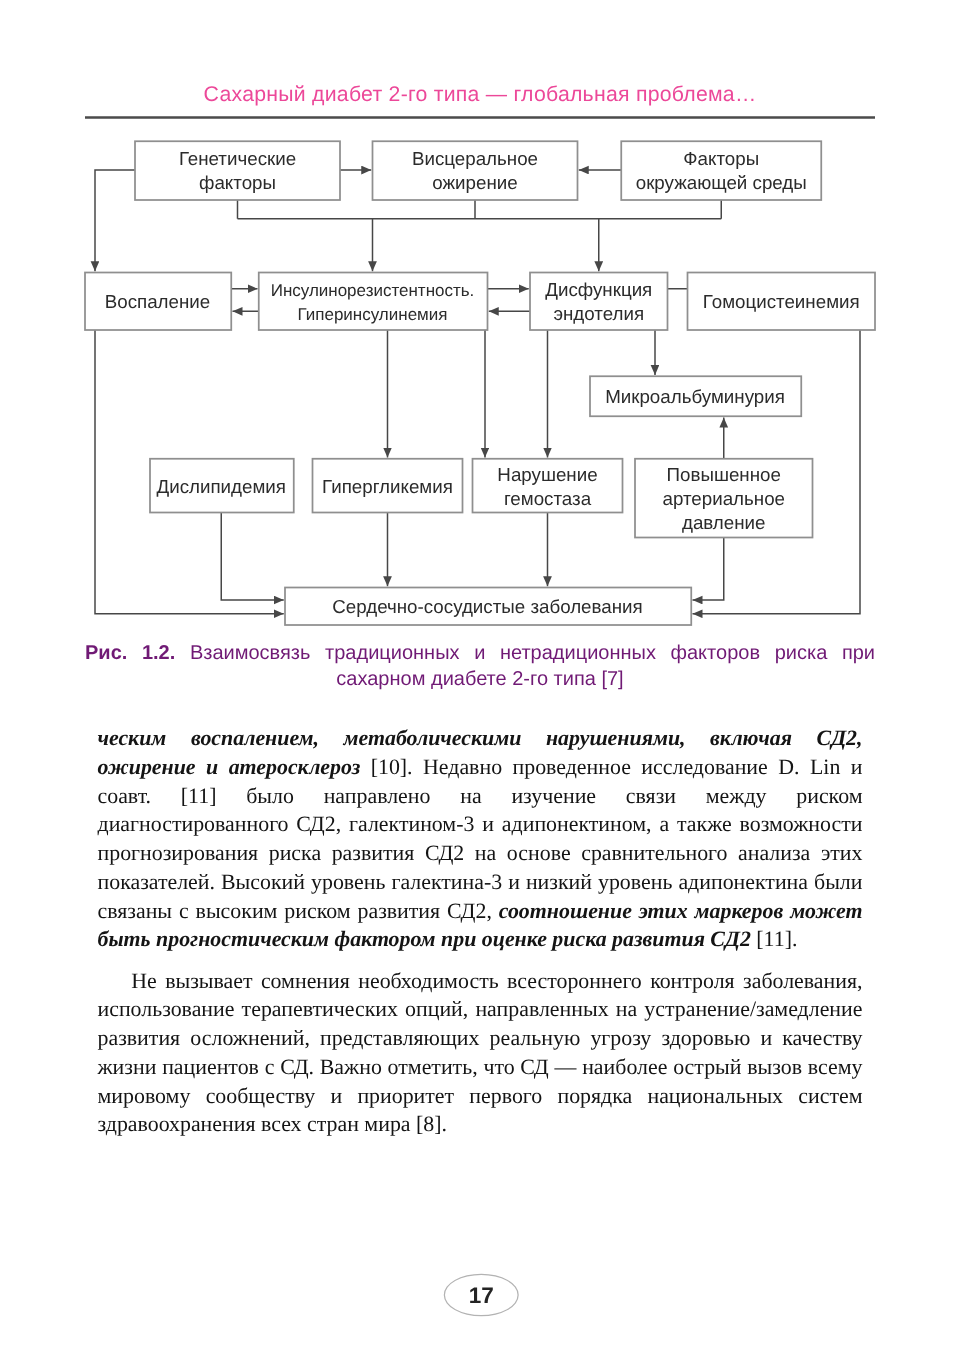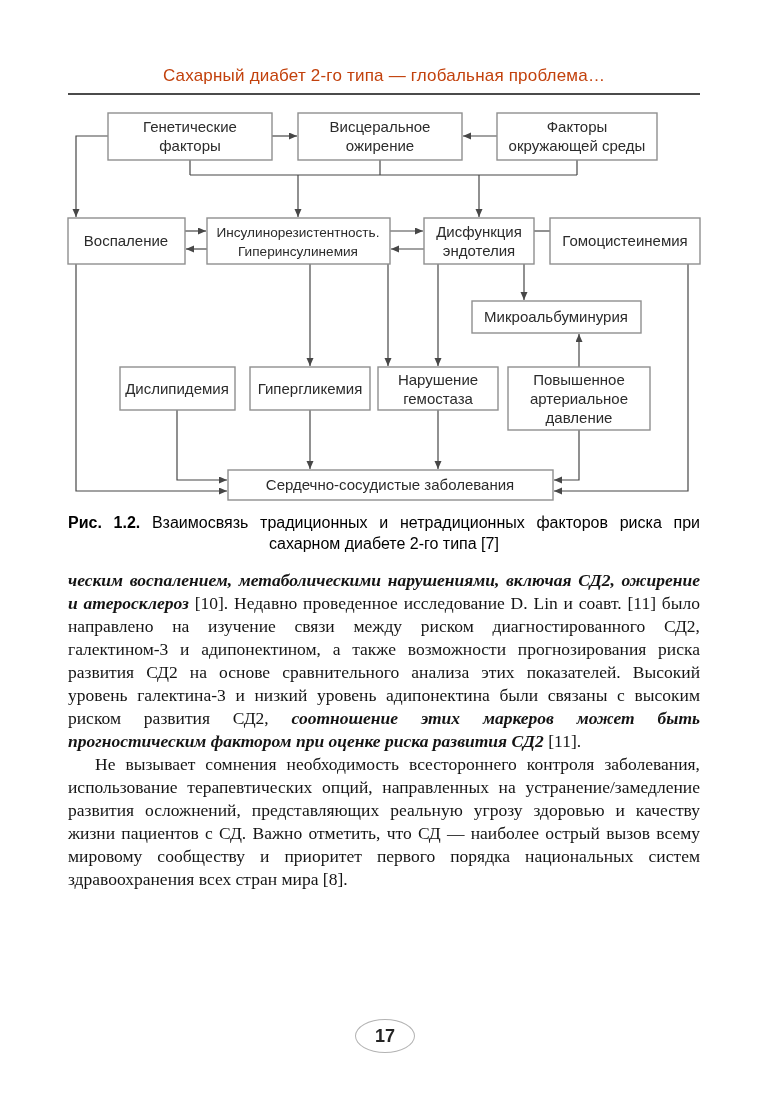--- a/index.html
+++ b/index.html
@@ -1,32 +1,32 @@
 <!DOCTYPE html>
 <html lang="ru"><head>
 <meta charset="utf-8">
 <style>
   html,body{margin:0;padding:0;background:#ffffff;}
   .page{position:relative;width:768px;height:1095px;background:#ffffff;overflow:hidden;
         font-family:"Liberation Sans", sans-serif;}
   .running-head{position:absolute;left:68px;top:66px;width:632px;text-align:center;
-        font-size:17px;letter-spacing:.2px;color:#c2410c;}
+        font-size:17px;letter-spacing:.2px;color:#ec4899;}
   .head-rule{position:absolute;left:68px;top:93px;width:632px;height:2px;background:#4b4b4b;}
   .figure{position:absolute;left:60px;top:105px;}
   .figure .box{fill:#ffffff;stroke:#8f8f8f;stroke-width:1.4;}
   .figure .node-label{fill:#2b2b2b;font-family:"Liberation Sans",sans-serif;font-size:15px;text-anchor:middle;}
   .figure .small{font-size:13.6px;}
   .figure .conn{fill:none;stroke:#474747;stroke-width:1.2;}
   .figure .ah{fill:#474747;}
   .caption{position:absolute;left:68px;top:512px;width:632px;
-        font-size:16px;line-height:21px;color:#000000;text-align:justify;text-align-last:center;}
+        font-size:16px;line-height:21px;color:#701a75;text-align:justify;text-align-last:center;}
   .caption .cap-label{font-weight:bold;}
   .body-text{position:absolute;left:68px;top:569px;width:632px;
         font-family:"Liberation Serif", serif;font-size:17.5px;line-height:23px;color:#141414;}
-  .body-text p{margin:0;text-align:justify;}
+  .body-text p{margin:10px;text-align:justify;}
   .body-text p.indent{text-indent:27px;}
   .bi{font-weight:bold;font-style:italic;}
   .page-num{position:absolute;left:355px;top:1019px;width:58px;height:32px;
         border:1.5px solid #b3b3b3;border-radius:50%;display:flex;align-items:center;justify-content:center;
         font-size:18px;font-weight:bold;color:#242424;}
 </style>
 </head>
 <body>
 
 <div class="page">

